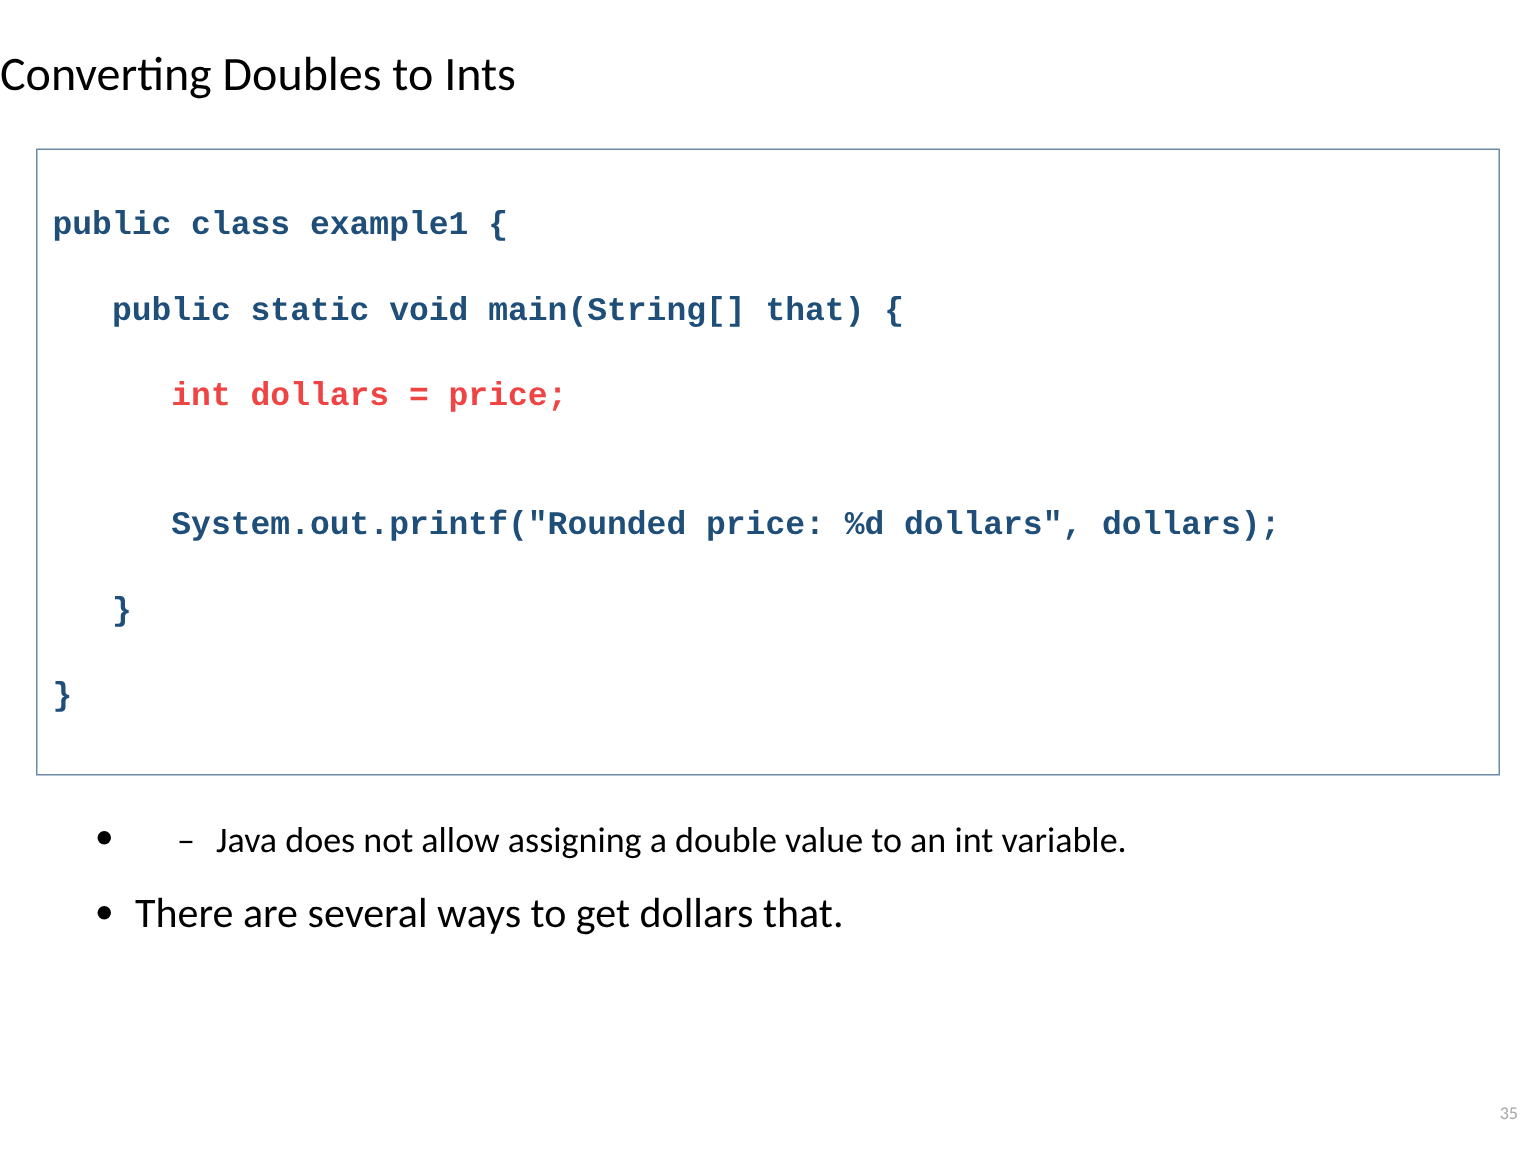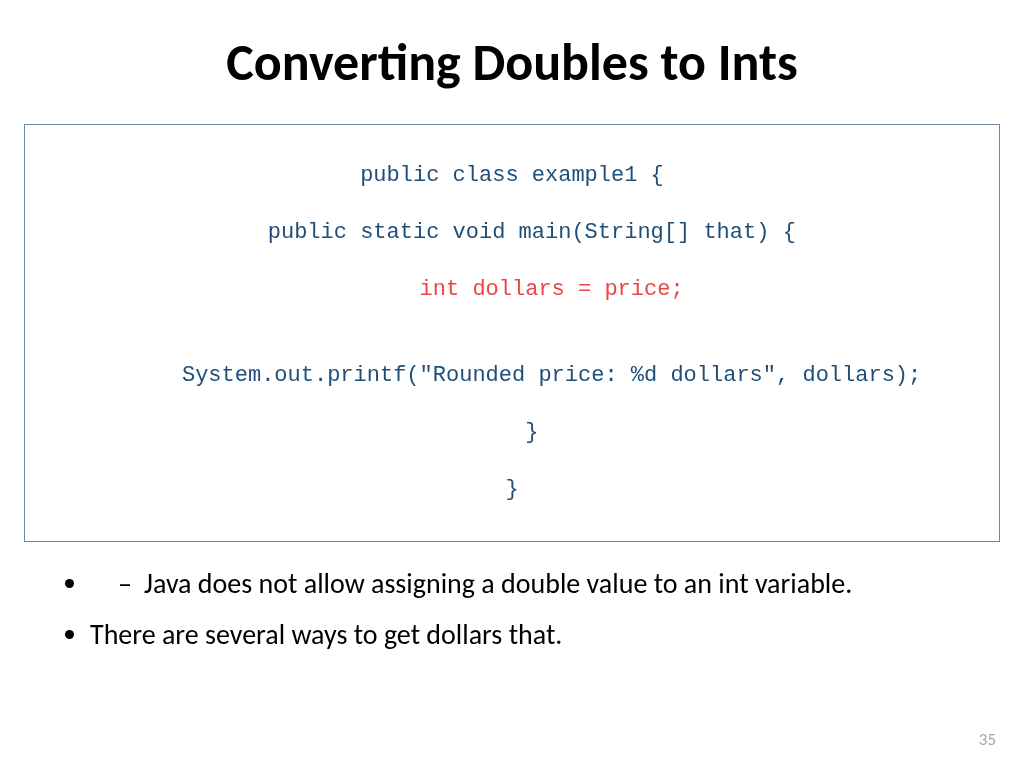--- a/index.html
+++ b/index.html
@@ -5,38 +5,36 @@
   * { margin: 0; padding: 0; box-sizing: border-box; }
   body {
     width: 1024px;
     height: 768px;
     background: #ffffff;
     font-family: Calibri, Arial, sans-serif;
     position: relative;
     overflow: hidden;
   }
   .slide-title {
-    text-align: center;
-    font-size: 52px;
-    font-weight: 700;
+    font-size: 32px;
+    font-weight: 400;
     color: #000000;
     padding-top: 30px;
     padding-bottom: 20px;
   }
   .code-box {
     margin: 10px 24px 24px 24px;
     border: 1px solid #6b8aa8;
     padding: 8px 10px 8px 10px;
     font-family: "Courier New", Courier, monospace;
     font-size: 22px;
-    font-weight: normal;
+    font-weight: bold;
     line-height: 1.3;
     white-space: pre;
     color: #1f4e79;
-    text-align: center;
   }
   .code-line { display: block; }
   .code-error { color: #ef4444; }
   .bullets {
     margin: 18px 60px 0 60px;
     font-size: 28px;
     color: #000000;
   }
   .bullets > li {
     list-style: disc;
@@ -44,36 +42,36 @@
     margin-bottom: 14px;
     line-height: 1.3;
   }
   .bullets .sub {
     margin-top: 10px;
     margin-left: 28px;
   }
   .bullets .sub > li {
     list-style: none;
     position: relative;
-    font-size: 28px;
+    font-size: 24px;
     padding-left: 26px;
     line-height: 1.3;
     margin-bottom: 12px;
   }
   .bullets .sub > li::before {
     content: "–";
     position: absolute;
     left: 0;
     top: 0;
   }
   .page-number {
     position: absolute;
     bottom: 18px;
-    right: 28px;
-    font-size: 17px;
+    right: 12px;
+    font-size: 12px;
     color: #a6a6a6;
   }
 </style>
 </head>
 <body>
 
 <h1 class="slide-title">Converting Doubles to Ints</h1>
 
 <div class="code-box">
 <span class="code-line">public class example1 {</span>

